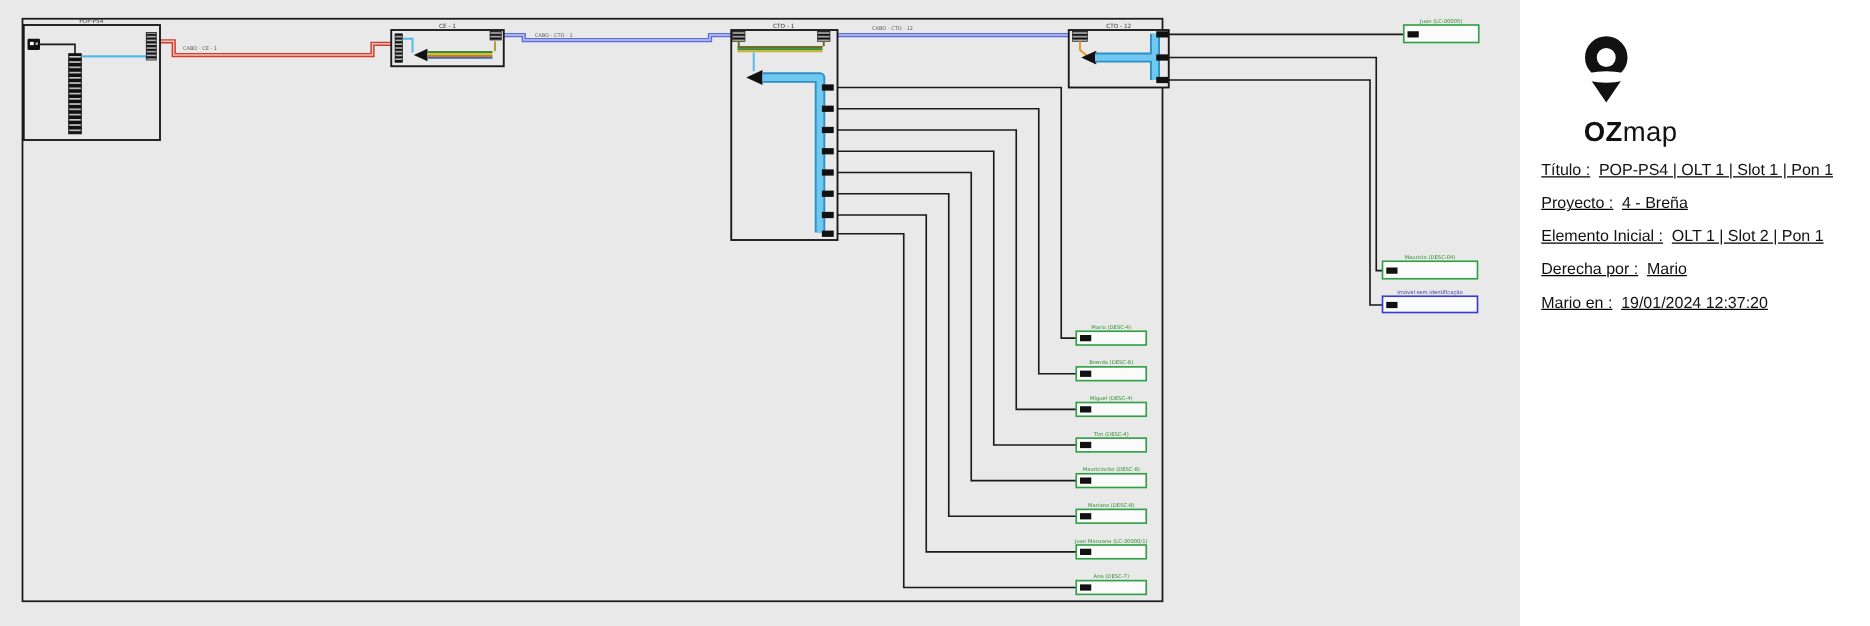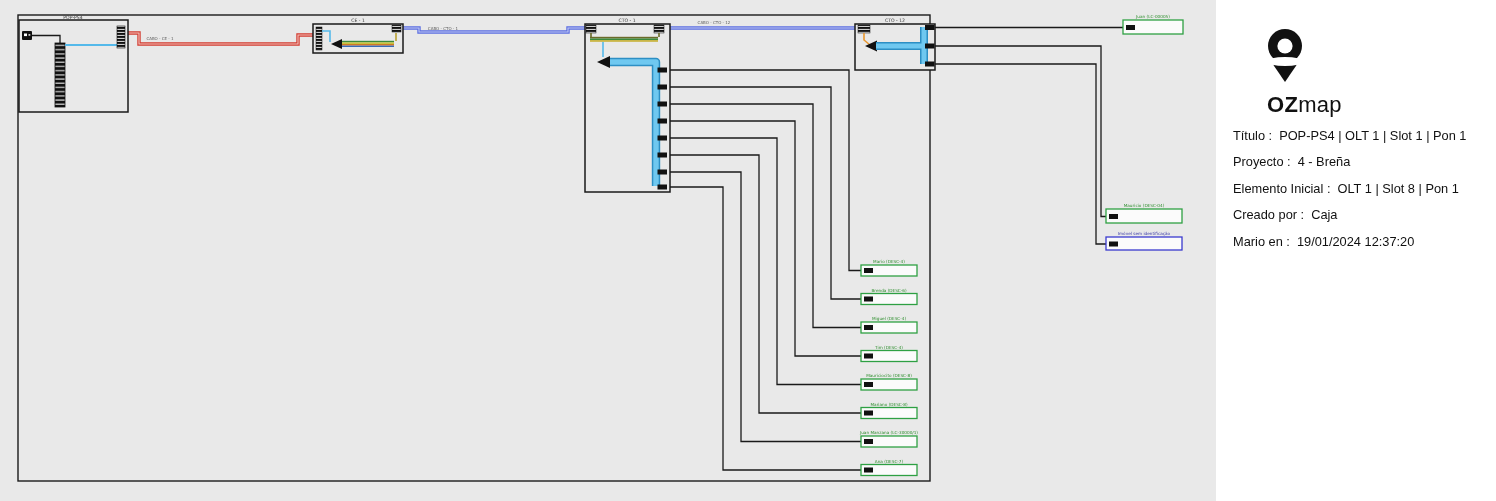--- a/index.html
+++ b/index.html
@@ -12,21 +12,21 @@
     background:#e9e9e9;
   }
   .canvas svg{display:block;}
   .panel{
     position:absolute;left:1216px;top:0;width:280px;height:501px;
     background:#ffffff;
   }
   .logo{position:absolute;left:27px;top:24px;width:84px;text-align:center;}
   .logo-text{font-size:22px;color:#111;margin-top:2px;letter-spacing:.3px;}
   .logo-text .b{font-weight:700;margin-left:24px;}
-  .fields{position:absolute;left:17px;top:129px;width:256px;}
+  .fields{position:absolute;left:17px;top:129px;width:256px;text-decoration:underline;}
   .field{font-size:12.8px;line-height:13px;color:#111;margin-bottom:13.4px;white-space:nowrap;}
   .field .lbl{margin-right:7px;}
   
   text{font-family:"DejaVu Sans",sans-serif;}
   .boxlbl{font-size:4.6px;fill:#3c3c3c;}
   .cablelbl{font-size:4px;fill:#606060;}
   .clilbl{font-size:4.2px;fill:#2f8f2f;}
   .clilbl-blue{font-size:4.2px;fill:#3a3aa8;}
   .blk{stroke:#1a1a1a;stroke-width:1.3;fill:none;}
 </style>
@@ -231,22 +231,22 @@
   </div>
 
   <div class="fields">
     <div class="field">
       <span class="lbl">Título :</span><span>POP-PS4 | OLT 1 | Slot 1 | Pon 1</span>
     </div>
     <div class="field">
       <span class="lbl">Proyecto :</span><span>4 - Breña</span>
     </div>
     <div class="field">
-      <span class="lbl">Elemento Inicial :</span><span>OLT 1 | Slot 8 | Pon 1</span>
-    </div>
-    <div class="field">
-      <span class="lbl">Creado por :</span><span>Caja</span>
+      <span class="lbl">Elemento Inicial :</span><span>OLT 1 | Slot 2 | Pon 1</span>
+    </div>
+    <div class="field">
+      <span class="lbl">Derecha por :</span><span>Mario</span>
     </div>
     <div class="field">
       <span class="lbl">Mario en :</span><span>19/01/2024 12:37:20</span>
     </div>
   </div>
 </div>
 
 </body></html>

